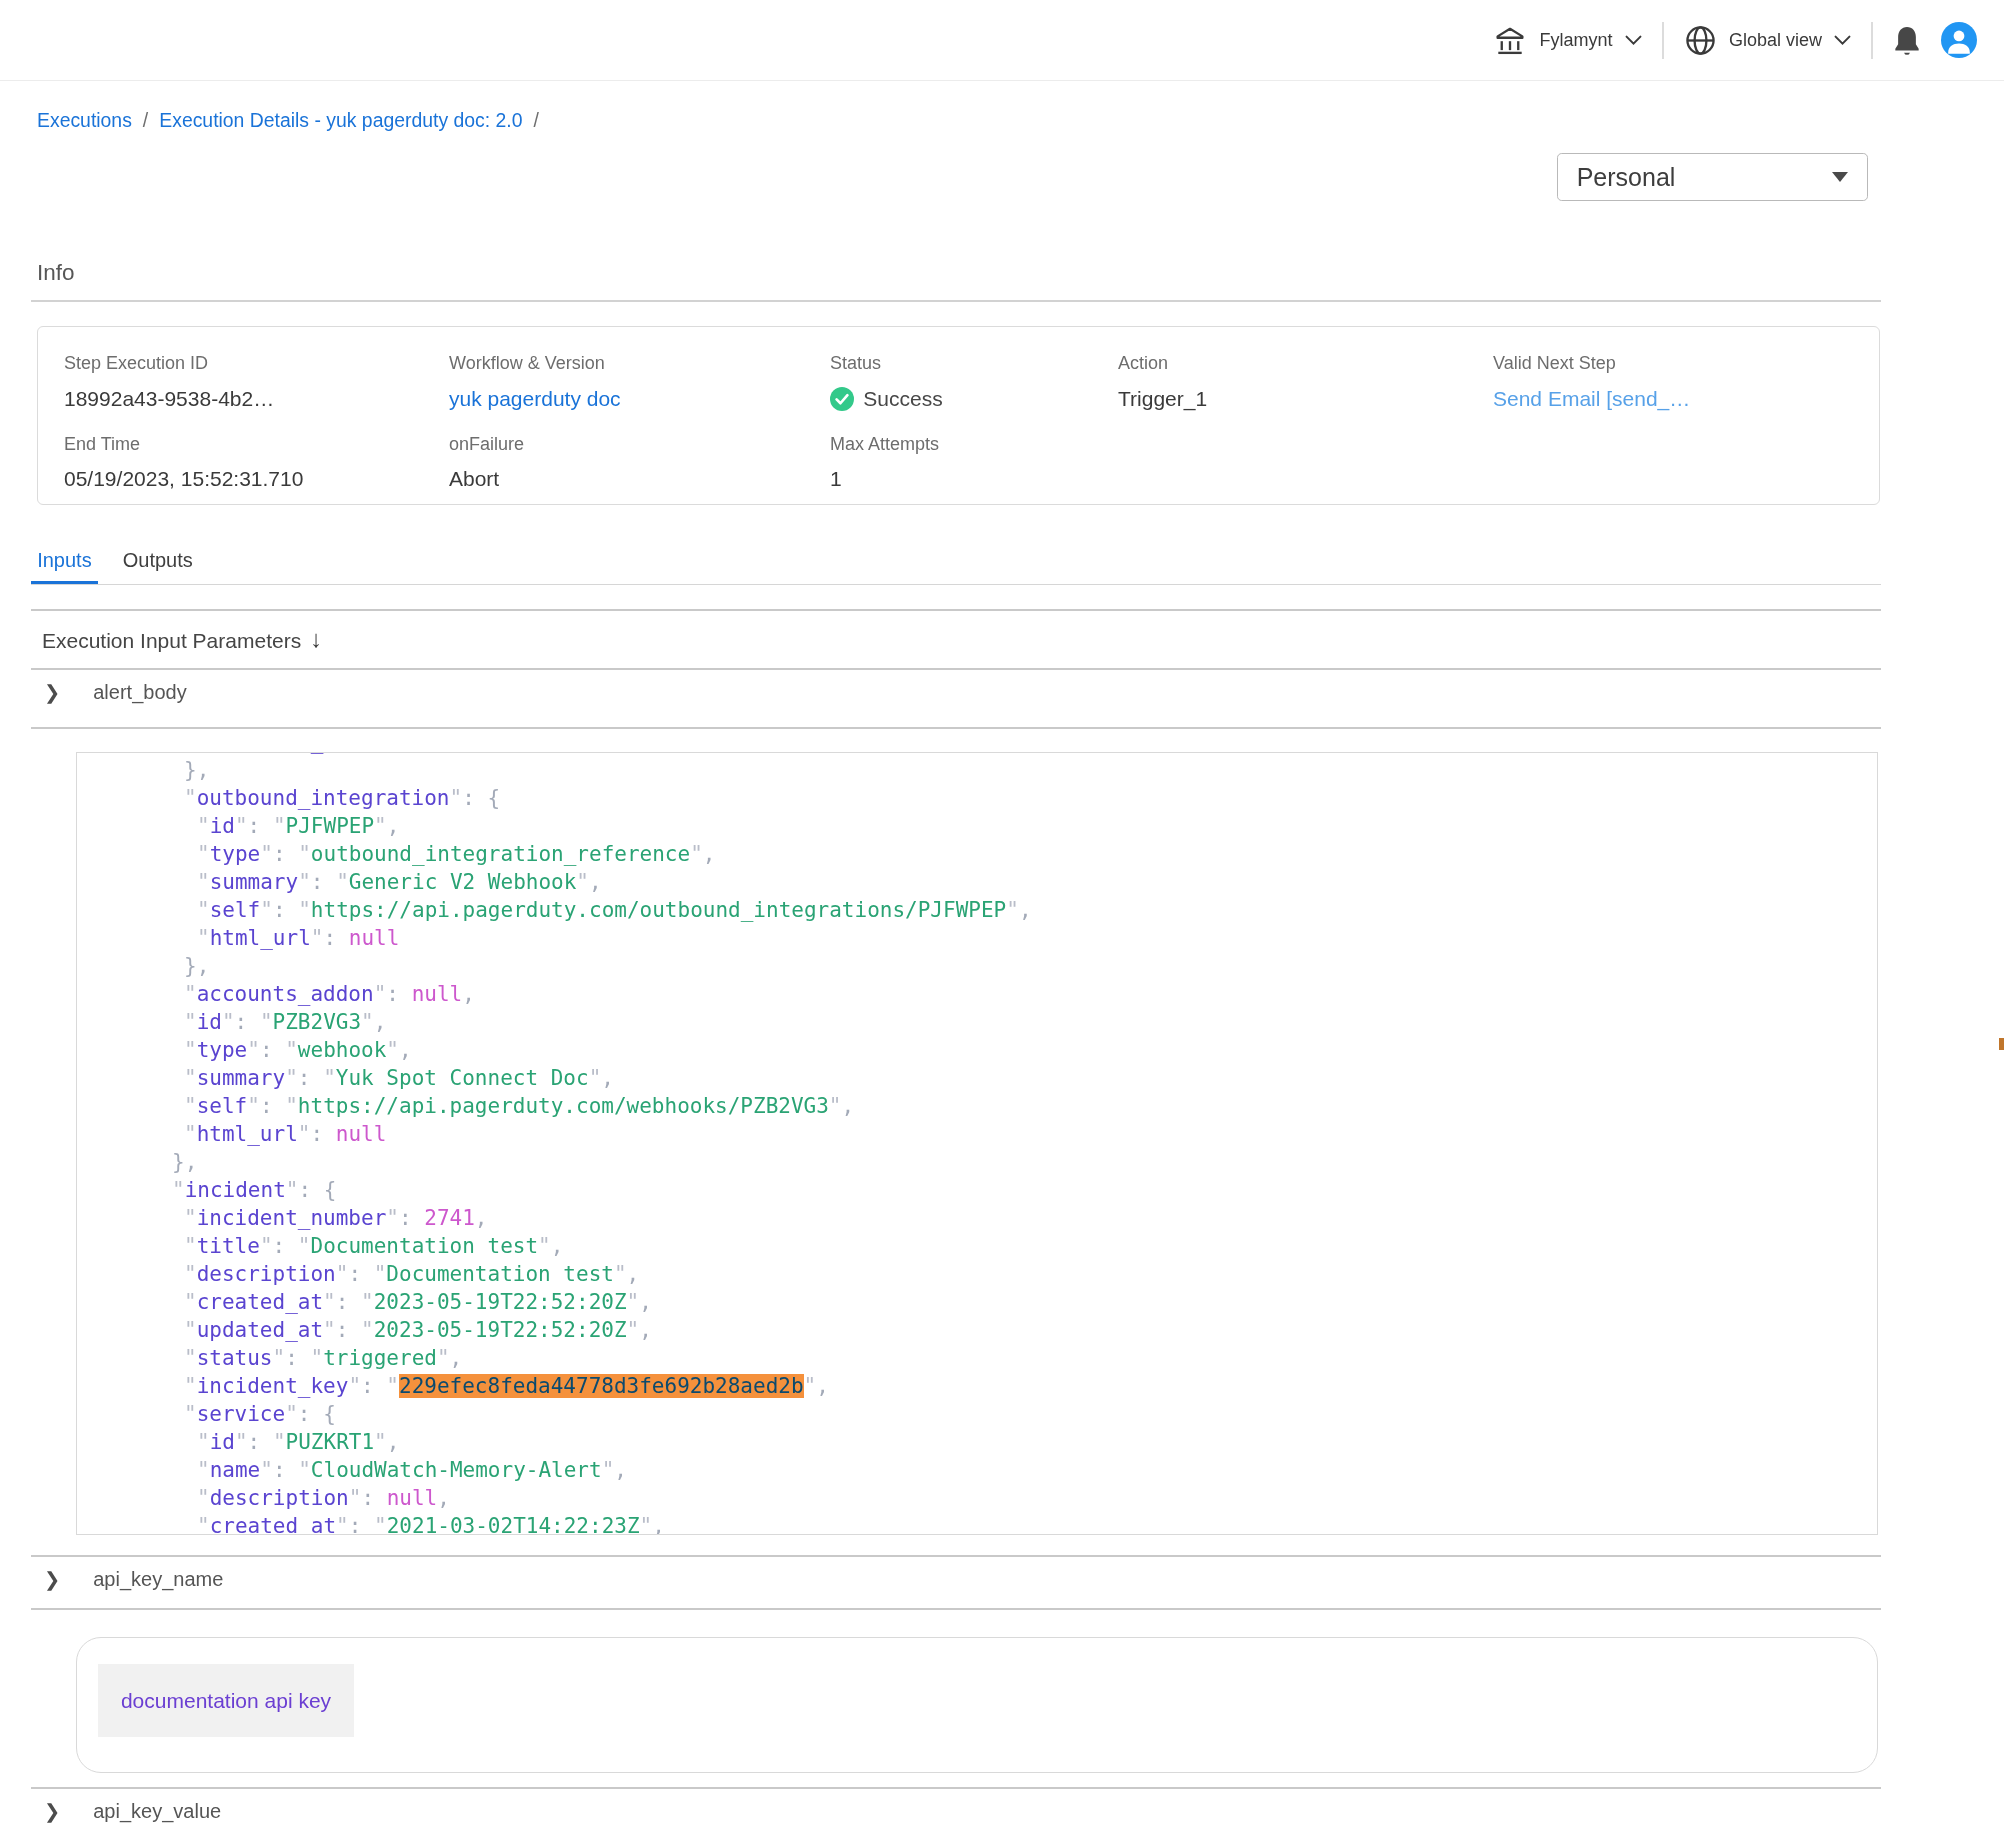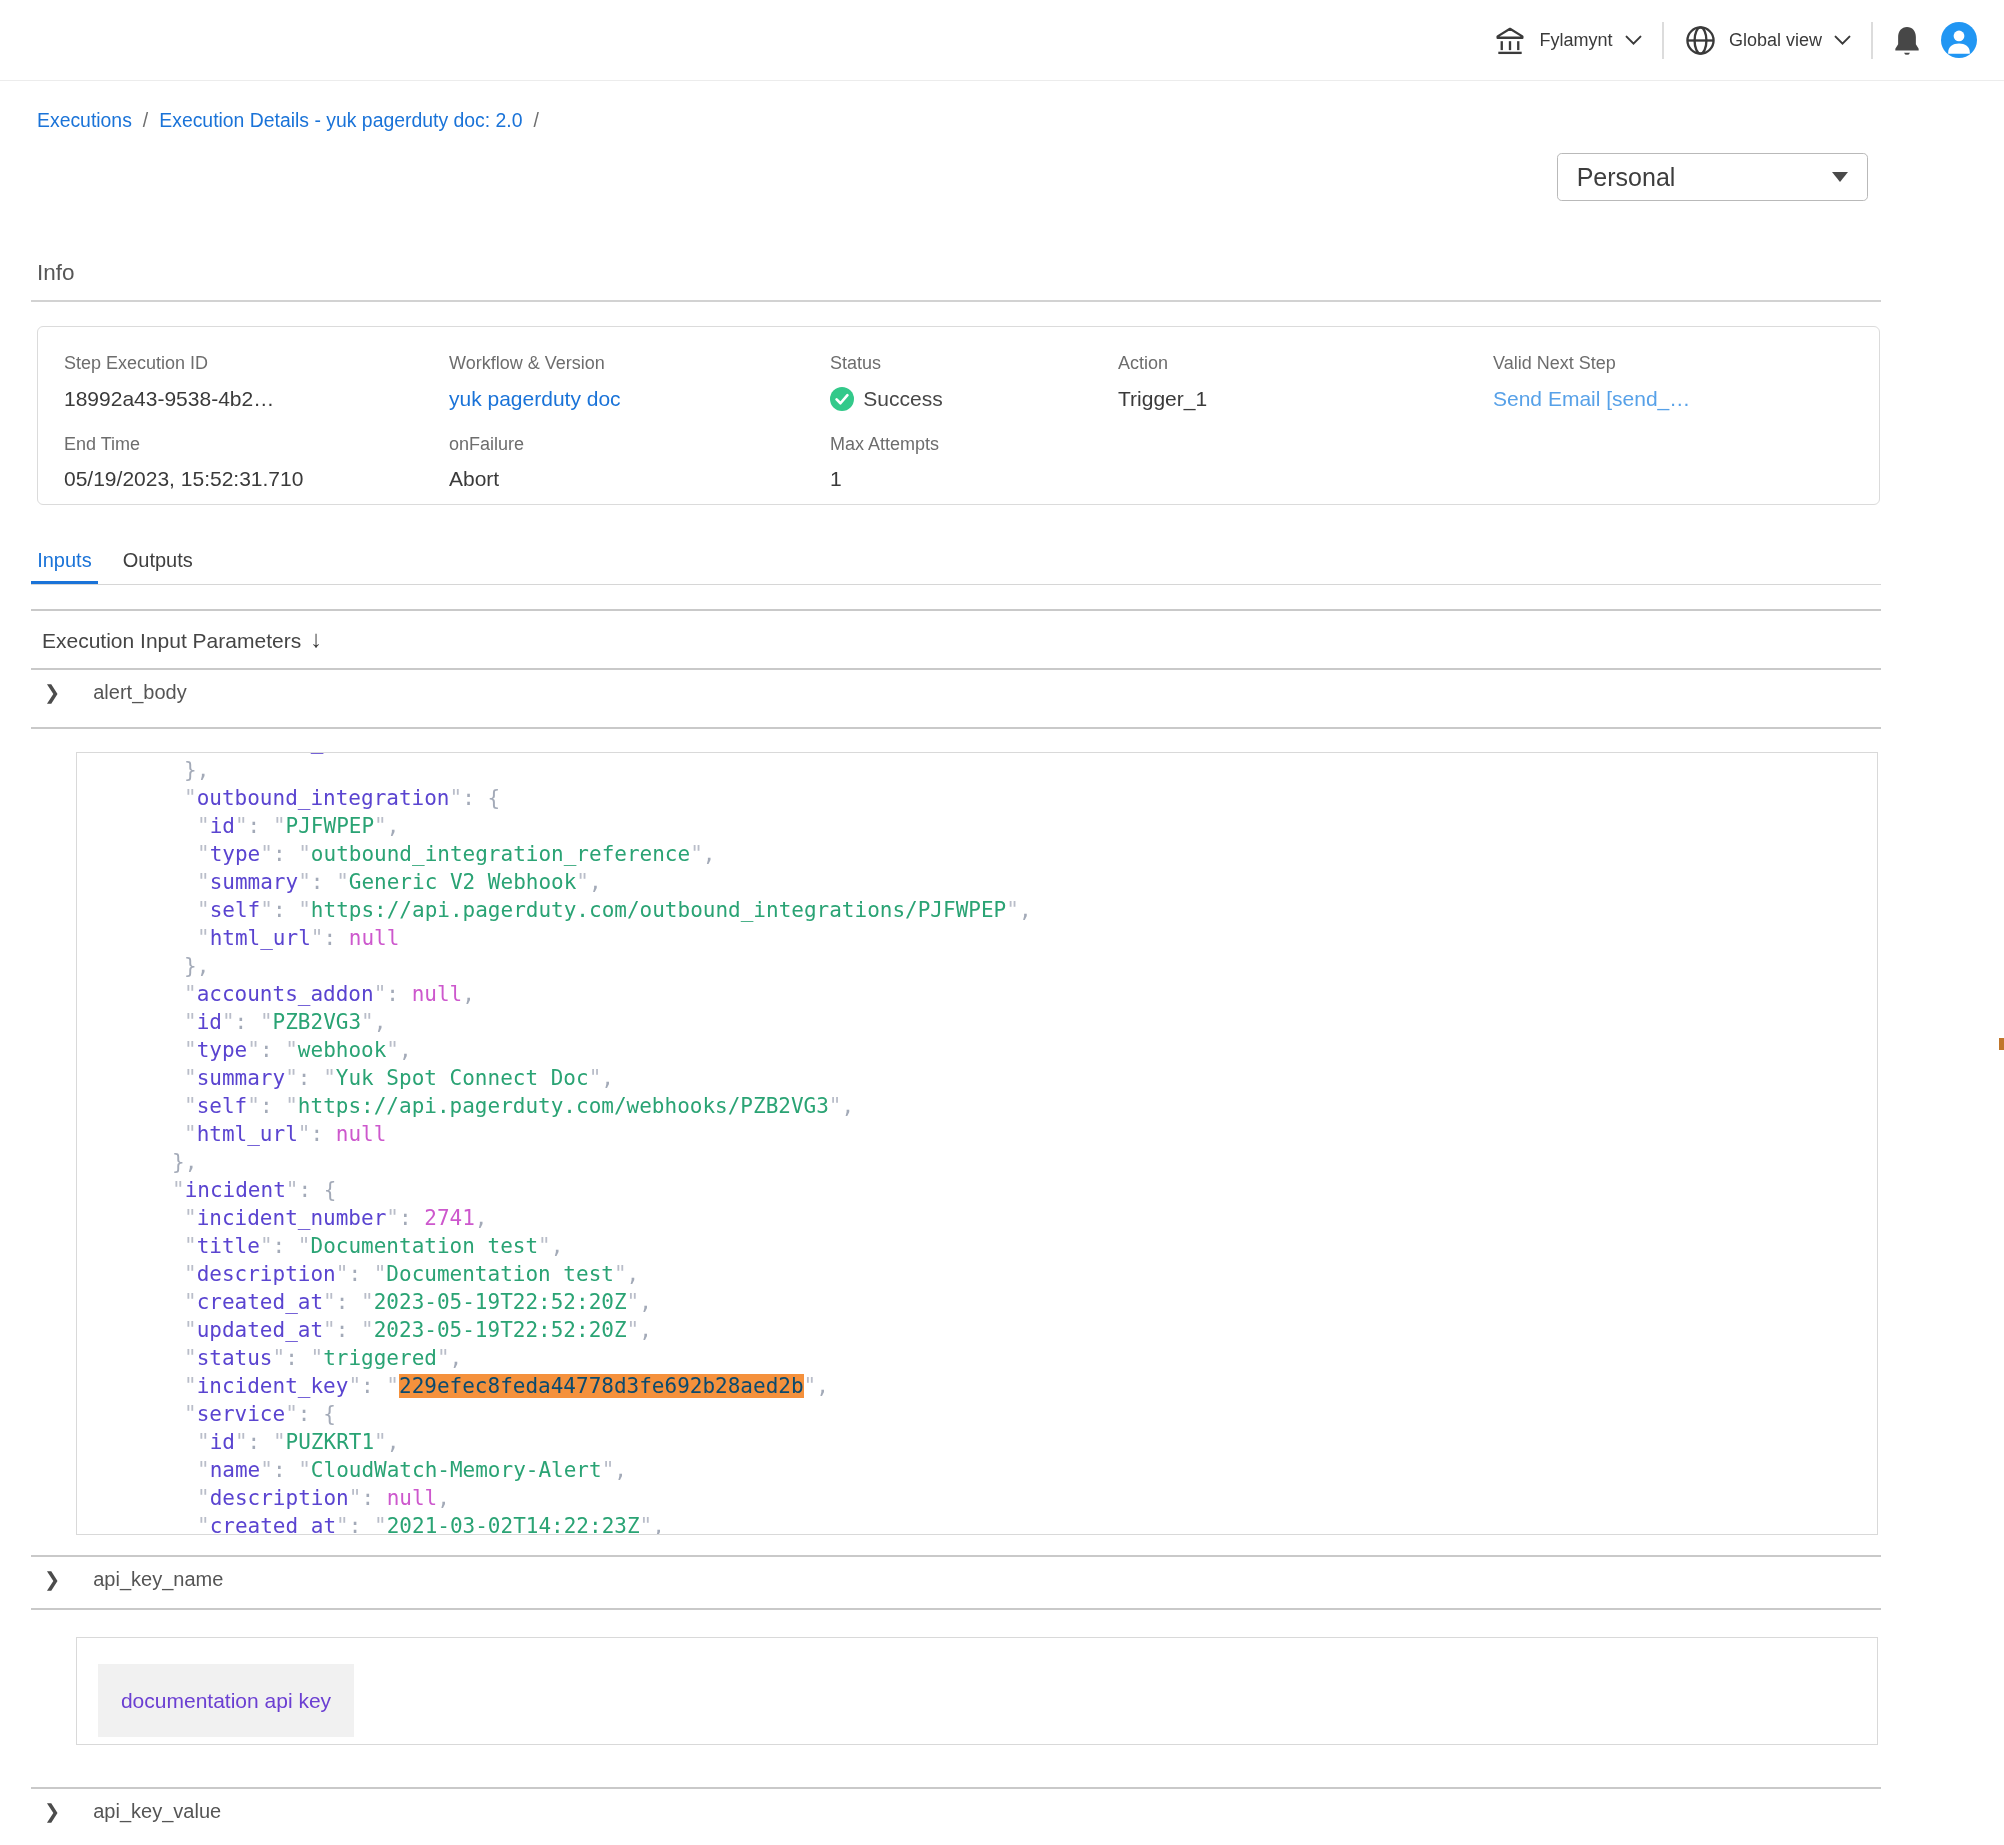--- a/index.html
+++ b/index.html
@@ -248,21 +248,21 @@
       </div>
   </div>
 
   <div class="hr" style="top:1555px;"></div>
   <div class="expand-row" style="top:1568px;">
     <span class="chev">❯</span>
     <span class="expand-label">api_key_name</span>
   </div>
   <div class="hr" style="top:1608px;"></div>
 
-  <div class="api-box" style="top:1637px;height:108px;">
+  <div class="api-box" style="top:1637px;height:136px;border-radius:25px;">
     <div class="chip">documentation api key</div>
   </div>
 
   <div class="hr" style="top:1787px;"></div>
   <div class="expand-row" style="top:1800px;">
     <span class="chev">❯</span>
     <span class="expand-label">api_key_value</span>
   </div>
 
   <div class="scroll-marker"></div>

